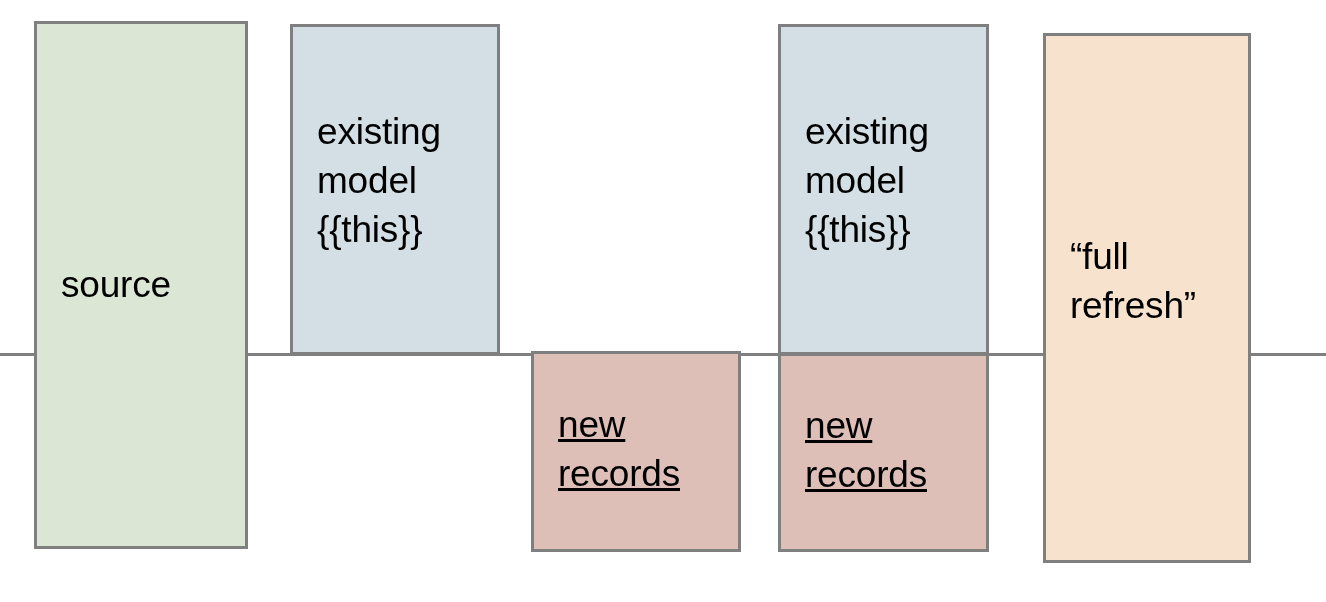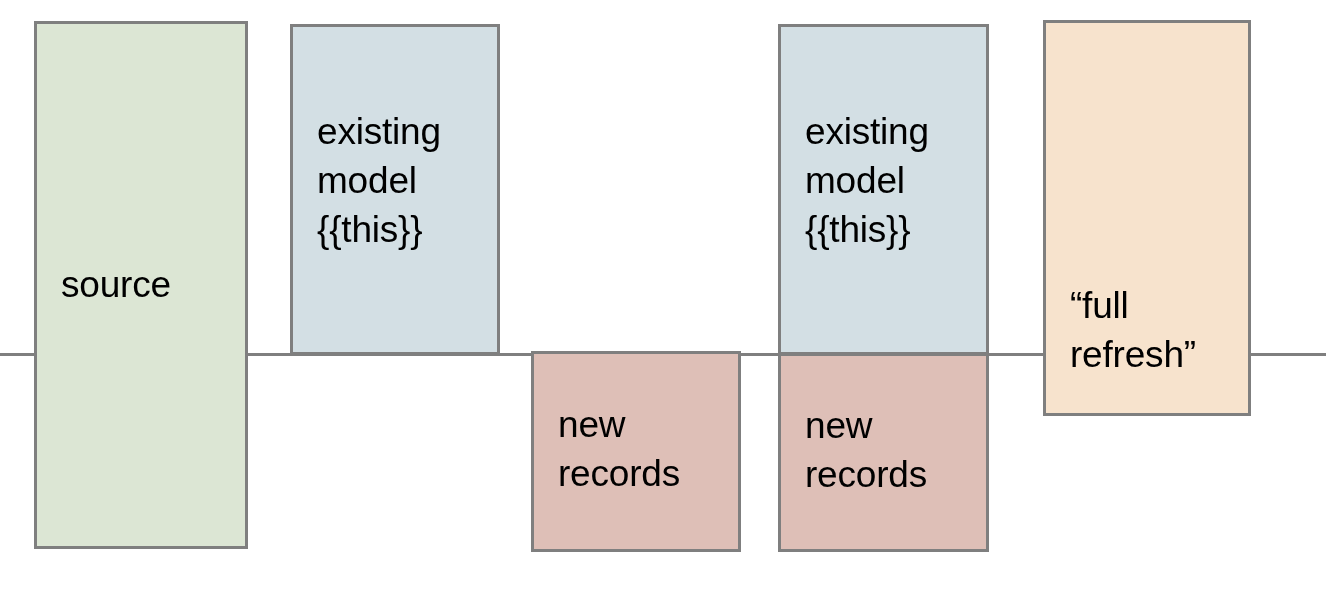--- a/index.html
+++ b/index.html
@@ -61,29 +61,28 @@
   }
   #box-existing-model-2 {
     left: 778px; top: 24px;  width: 211px;  height: 331px;
     background: #d3dfe4;
   }
   #box-new-records-2 {
     left: 778px; top: 353px; width: 211px;  height: 199px;
     background: #debfb7;
   }
   #box-full-refresh {
-    left: 1043px; top: 20px; width: 208px;  height: 396px;
+    left: 1043px; top: 33px; width: 208px;  height: 530px;
     background: #f7e3cd;
-    align-items: flex-end;
   }
   
   #box-existing-model-1 .label,
   #box-existing-model-2 .label { margin-bottom: 18px; }
   #box-new-records-1 .label,
-  #box-new-records-2 .label { margin-bottom: 6px; }
+  #box-new-records-2 .label { margin-bottom: 6px; text-decoration: underline; }
   #box-full-refresh .label { margin-bottom: 34px; }
   #box-source .label { margin-bottom: 2px; }
 </style>
 </head>
 <body>
 
 <div id="canvas">
 
   <div class="baseline"></div>
 

